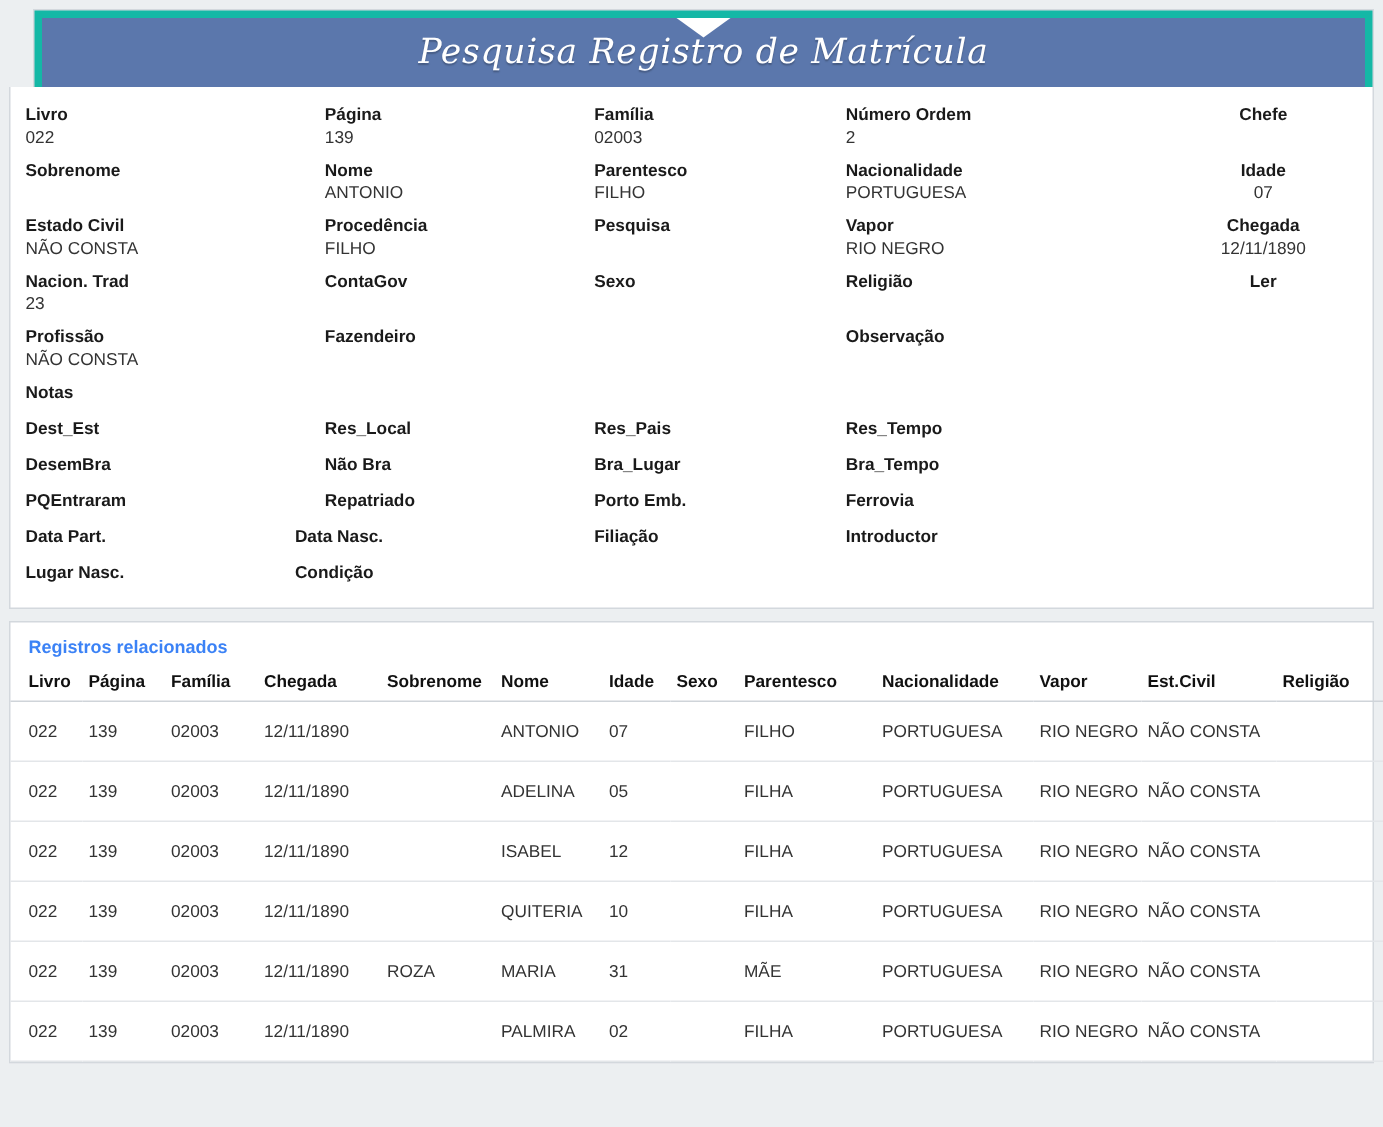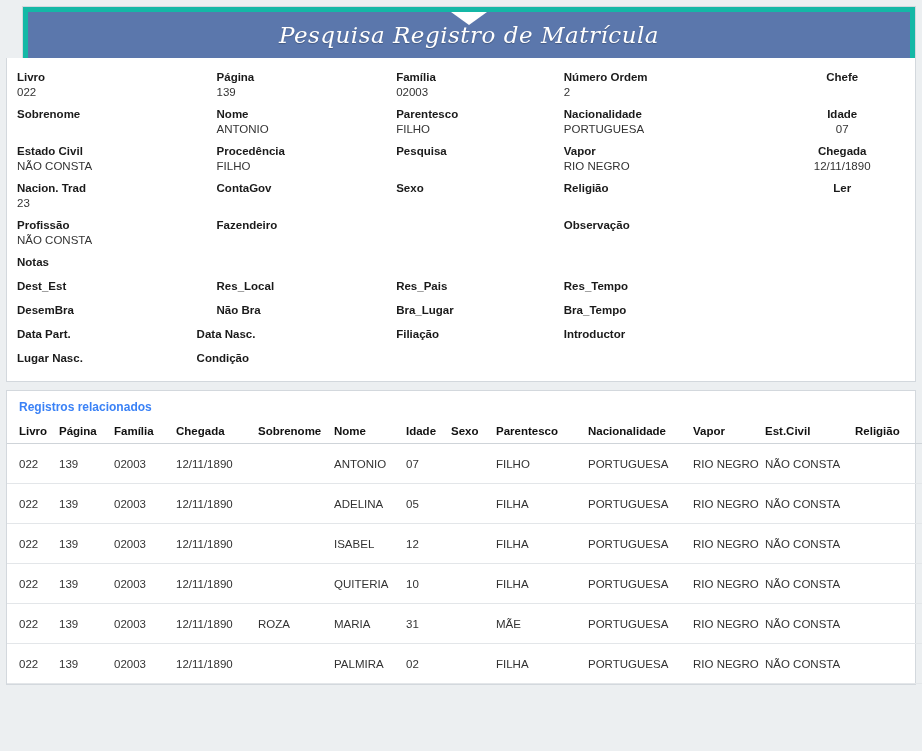--- a/index.html
+++ b/index.html
@@ -311,20 +311,42 @@
         <div class="field c2">
           <div class="lbl">Não Bra</div>
           <div class="val"></div>
         </div>
         <div class="field c3">
           <div class="lbl">Bra_Lugar</div>
           <div class="val"></div>
         </div>
         <div class="field c4">
           <div class="lbl">Bra_Tempo</div>
+          <div class="val"></div>
+        </div>
+        <div class="field c5">
+          <div class="lbl"></div>
+          <div class="val"></div>
+        </div>
+      </div>
+      <div class="field-row">
+        <div class="field c1">
+          <div class="lbl">PQEntraram</div>
+          <div class="val"></div>
+        </div>
+        <div class="field c2">
+          <div class="lbl">Repatriado</div>
+          <div class="val"></div>
+        </div>
+        <div class="field c3">
+          <div class="lbl">Porto Emb.</div>
+          <div class="val"></div>
+        </div>
+        <div class="field c4">
+          <div class="lbl">Ferrovia</div>
           <div class="val"></div>
         </div>
         <div class="field c5">
           <div class="lbl"></div>
           <div class="val"></div>
         </div>
       </div>
       <div class="field-row">
         <div class="field c2">
           <div class="lbl">Data Part.</div>

